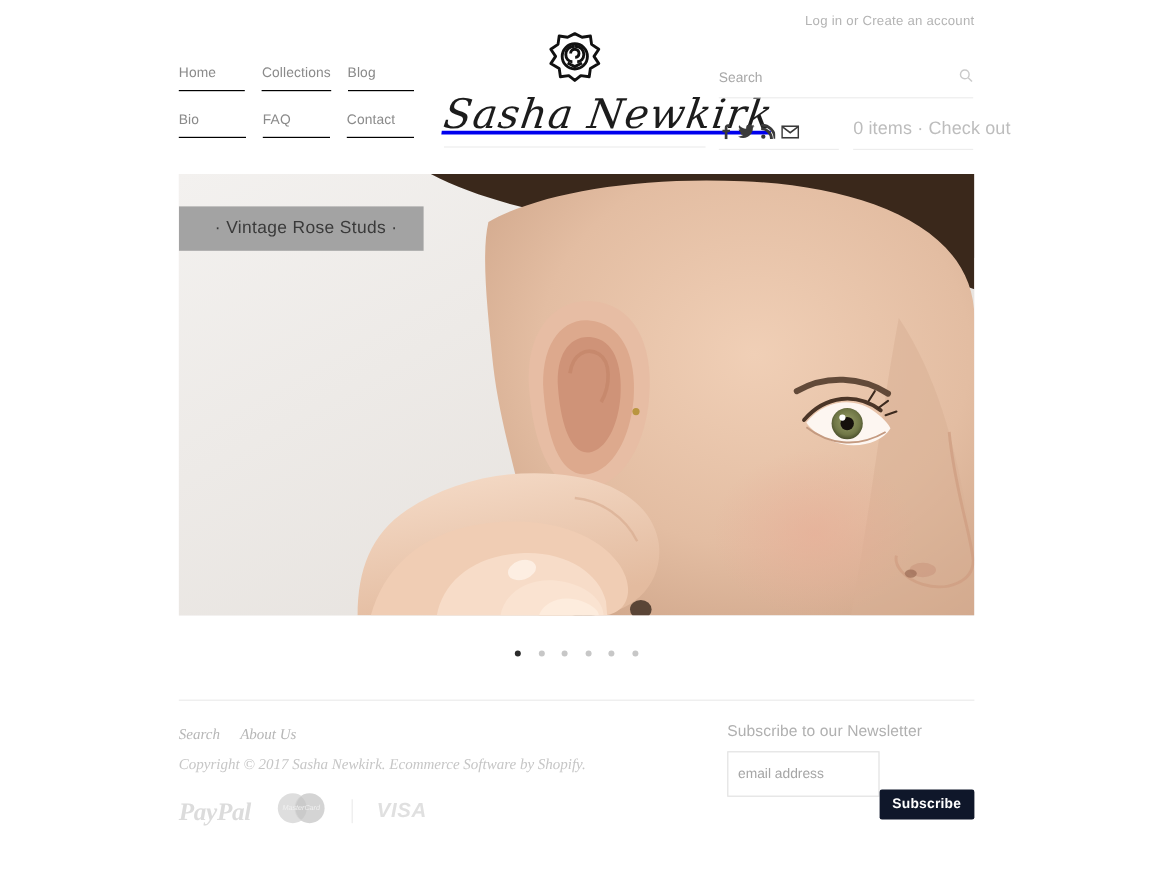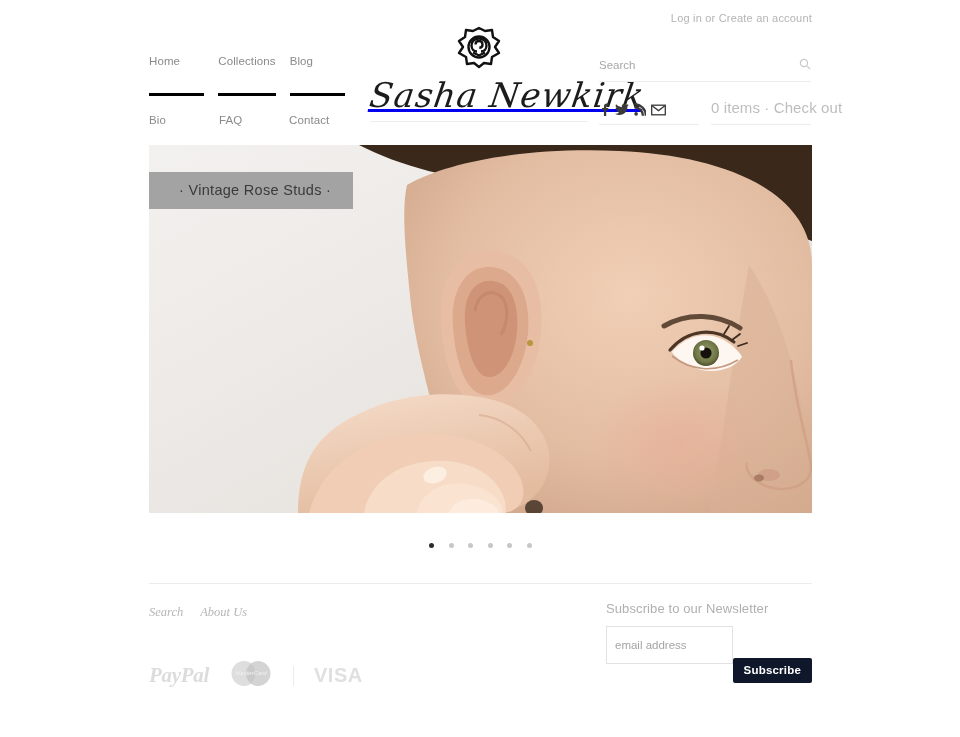--- a/index.html
+++ b/index.html
@@ -35,22 +35,22 @@
   
   .nav {
     position: absolute;
     left: 0; top: 0;
     width: 210px;
   }
   .nav-row { display: flex; }
   .nav-item {
     width: 58px;
     margin-right: 14px;
-    padding: 0 0 25px 0;
-    border-bottom: 3px solid #000000;
+    padding: 0 0 7px 0;
+    border-bottom: 1px solid #000000;
     font-size: 11.5px;
     color: #8a8a8a;
     text-decoration: none;
     white-space: nowrap;
     letter-spacing: 0.1px;
     line-height: 13px;
   }
   .nav-row.second .nav-item { padding-top: 18px; }
   .nav-item.wide { width: 58px; }
 
@@ -196,22 +196,23 @@
   .pay-paypal {
     font-family: "Liberation Serif", serif;
     font-style: italic;
     font-size: 21px;
     color: #dcdcdc;
     letter-spacing: -0.3px;
     font-weight: bold;
   }
   .pay-visa {
     font-family: "Liberation Sans", sans-serif;
+    font-style: italic;
     font-weight: bold;
-    font-size: 20px;
+    font-size: 17px;
     color: #e0e0e0;
     letter-spacing: .5px;
   }
   .pay-divider { width: 1px; height: 20px; background: #ececec; }
 
   .newsletter {
     position: absolute;
     right: 148px; top: 601px;
     width: 206px;
     text-align: left;
@@ -456,20 +457,24 @@
     <span class="dot"></span>
   </div>
 
   <div class="footdiv"></div>
 
   <div class="footer-left">
     <div class="footlinks">
       <a href="#">Search</a>
       <a href="#">About Us</a>
     </div>
+    <div class="copyright">
+      <span>Copyright © 2017 Sasha Newkirk.</span>
+      <a href="#">Ecommerce Software by Shopify.</a>
+    </div>
   </div>
 
   <div class="payments">
     <span class="pay-paypal">PayPal</span>
     <span>
       <svg width="44" height="27" viewBox="0 0 44 27">
         <circle cx="15" cy="13.5" r="12.5" fill="#dedede"></circle>
         <circle cx="29" cy="13.5" r="12.5" fill="#d4d4d4"></circle>
         <path d="M22 3.8a12.5 12.5 0 0 0 0 19.4 12.5 12.5 0 0 0 0-19.4z" fill="#cacaca"></path>
         <text x="22" y="15" font-family="Liberation Sans, sans-serif" font-size="6" font-style="italic" fill="#f0f0f0" text-anchor="middle">MasterCard</text>

